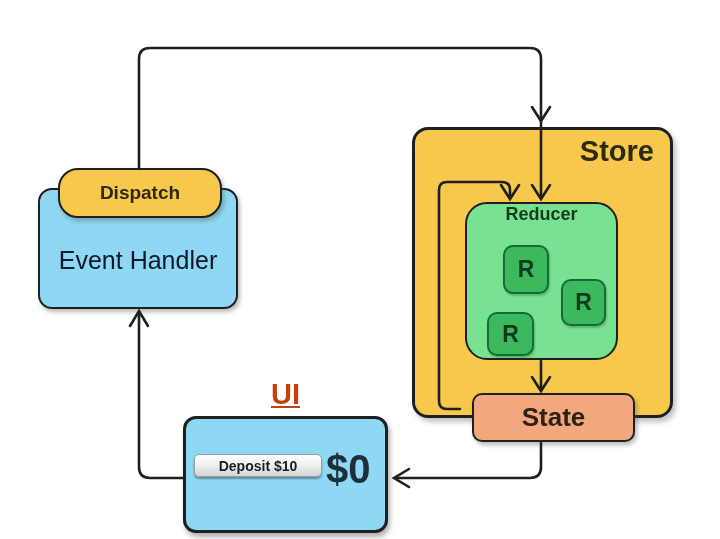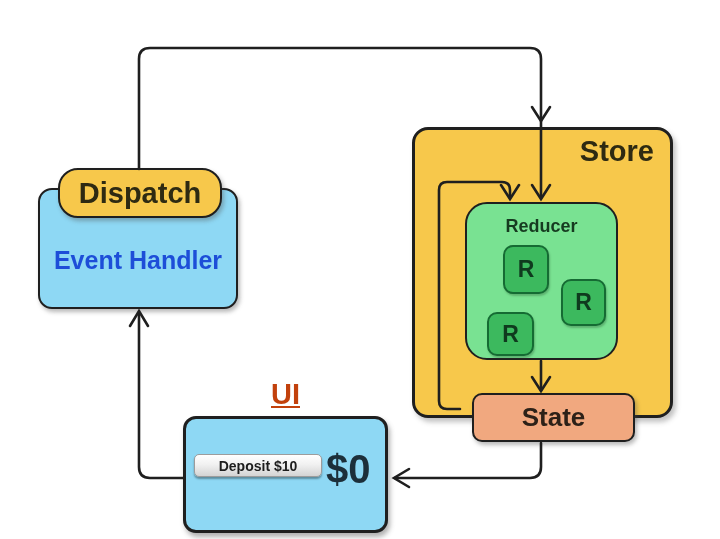--- a/index.html
+++ b/index.html
@@ -27,21 +27,21 @@
   }
 
   
   #reducer {
     left: 465px; top: 202px; width: 153px; height: 158px;
     background: var(--green-light, #79E292);
     border: 2.5px solid var(--line, #1F1F1F);
     border-radius: 22px;
   }
   #reducer-label {
-    text-align: center; margin-top: 12px;
+    text-align: center; margin-top: 0;
     font-size: 18px; font-weight: 600; color: #163a20;
   }
   .r-tile {
     position: absolute;
     background: var(--green-dark, #3CB95E);
     border: 2.5px solid #156b33;
     border-radius: 10px;
     display: flex; align-items: center; justify-content: center;
     font-size: 23px; font-weight: 600; color: #0f3a1e;
     box-shadow: 1px 2px 2px rgba(40,90,50,0.35);
@@ -63,30 +63,30 @@
   }
 
   
   #event-handler {
     left: 38px; top: 188px; width: 200px; height: 121px;
     background: var(--blue, #8ED8F4);
     border: 2.5px solid var(--line, #1F1F1F);
     border-radius: 14px;
     display: flex; align-items: center; justify-content: center;
     padding-top: 24px;
-    font-size: 25px; font-weight: 700; color: #1d4ed8;
+    font-size: 25px; font-weight: 400; color: #0f172a;
     box-shadow: 2px 3px 4px rgba(80,80,80,0.4);
   }
   #dispatch {
     left: 58px; top: 168px; width: 164px; height: 50px;
     background: var(--yellow, #F7C84B);
     border: 2.5px solid var(--line, #1F1F1F);
     border-radius: 20px;
     display: flex; align-items: center; justify-content: center;
-    font-size: 29px; font-weight: 600; color: #2e2a12;
+    font-size: 19px; font-weight: 600; color: #2e2a12;
     box-shadow: 2px 3px 4px rgba(80,80,80,0.4);
   }
 
   
   #ui-title {
     left: 183px; top: 378px; width: 205px;
     text-align: center;
     font-size: 29px; font-weight: 600; color: #c2410c; text-decoration: underline;
   }
   #ui {

